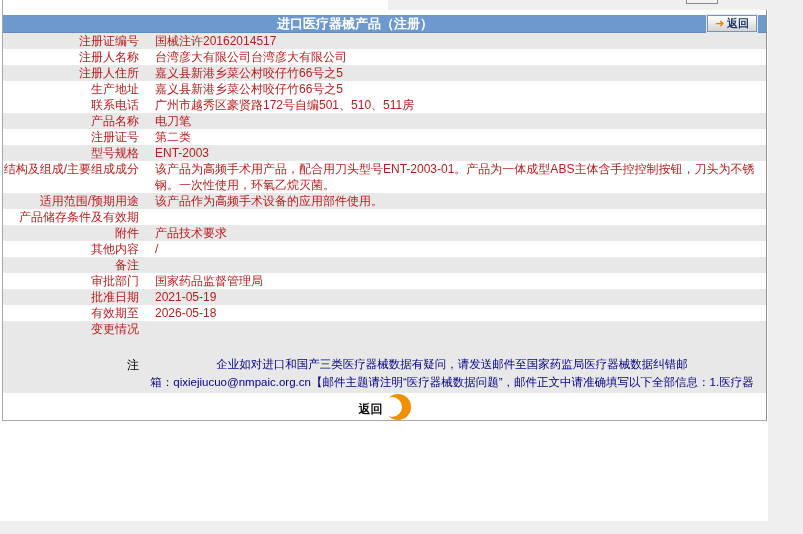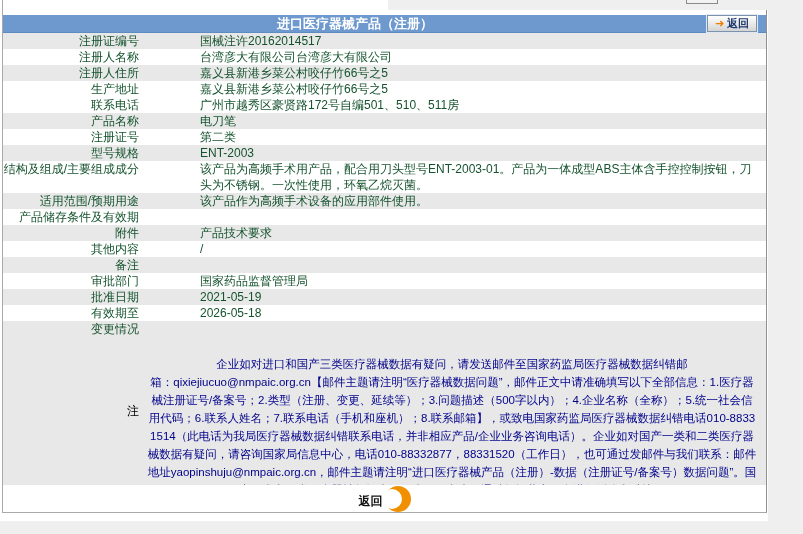--- a/index.html
+++ b/index.html
@@ -9,36 +9,36 @@
     font-family:"Liberation Sans","DejaVu Sans",sans-serif;
   }
   
   .right-strip{position:absolute;right:0;top:0;width:35px;height:534px;background:#efefef;}
   .top-strip{position:absolute;left:388px;top:0;width:382px;height:10px;background:#efefef;}
   .cutoff-fragment{position:absolute;left:686px;top:-2px;width:30px;height:4px;background:#f2f2f2;border:1px solid #8a8a8a;}
   .bottom-strip{position:absolute;left:0;top:521px;width:803px;height:13px;background:#efefef;}
 
   
   .content{
-    position:absolute;left:2px;top:0;width:765px;height:513px;box-sizing:border-box;
+    position:absolute;left:2px;top:0;width:765px;height:421px;box-sizing:border-box;
     background:#ffffff;border-left:1px solid #a9a9a9;border-right:1px solid #8f8f8f;
     border-bottom:1px solid #a9a9a9;display:flex;flex-direction:column;overflow:hidden;
   }
   .topspace{height:15px;flex:0 0 auto;}
 
   .header{height:17px;flex:0 0 auto;background:#6d99ce;border-bottom:1px solid #5e8cc2;
     display:flex;align-items:center;}
   .header-title{flex:1;text-align:center;color:#ffffff;font-weight:bold;font-size:13px;line-height:17px;}
   .back-btn{flex:0 0 auto;width:48px;height:15px;margin-right:9px;cursor:pointer;
     background:linear-gradient(#ffffff,#d4d4d4);border:1px solid #7b93ad;
     box-shadow:0 0 0 1px #dfe8f2;display:flex;align-items:center;justify-content:center;gap:3px;}
   .back-arrow{color:#f07d00;font-size:11px;line-height:1;font-weight:bold;}
   .back-label{color:#1f3a6e;font-size:11px;font-weight:bold;line-height:1;}
 
-  .row{display:flex;font-size:12px;line-height:16px;min-height:16px;flex:0 0 auto;color:#14532d;gap:45px;}
+  .row{display:flex;font-size:12px;line-height:16px;min-height:16px;flex:0 0 auto;color:#b91c1c;}
   .row.alt{background:#e8e8e8;}
   .row-label{width:136px;flex:0 0 auto;text-align:right;padding-right:7px;}
   .row-value{flex:1;padding-right:4px;word-break:break-all;margin-left:9px;}
 
   .note-row{display:flex;background:#e8e8e8;flex:1 1 auto;font-size:12px;overflow:hidden;}
   .note-label{width:136px;flex:0 0 auto;text-align:right;padding-right:7px;align-self:center;color:#000;}
   .note-text{flex:1;color:#00008b;font-size:11.5px;line-height:18px;padding:18px 8px 2px 0;
     white-space:pre-line;word-break:break-all;text-align:center;}
 
   .footer{flex:0 0 auto;height:27px;background:#ffffff;display:flex;align-items:center;justify-content:center;}

